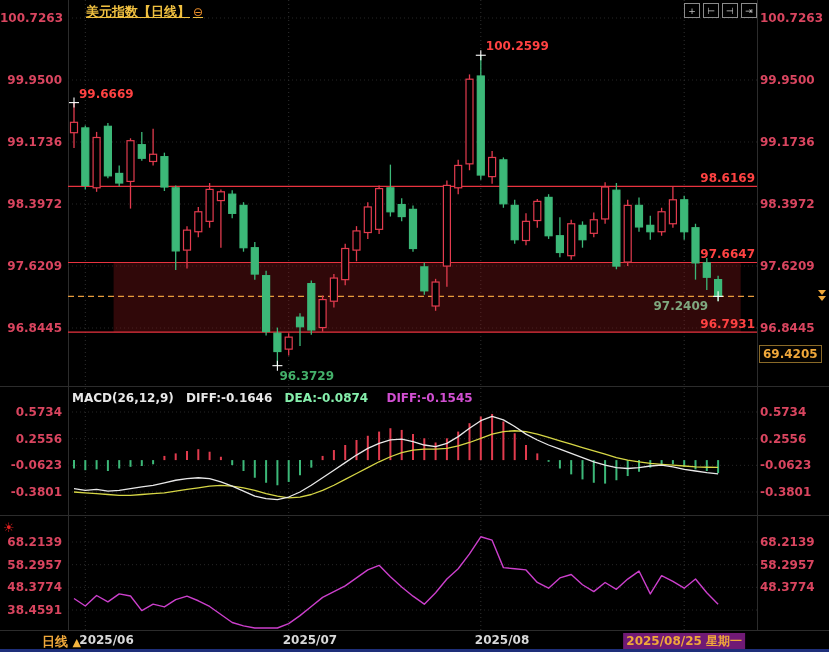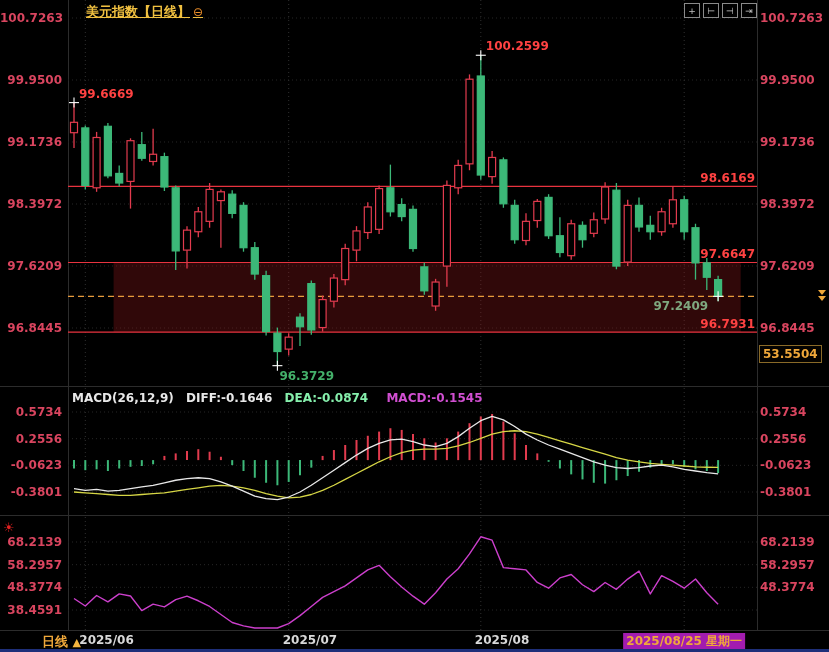--- a/index.html
+++ b/index.html
@@ -24,21 +24,21 @@
              letter-spacing:2px;font-weight:400;z-index:6;}
   #price-box{position:absolute;left:759px;top:345px;border:1px solid #8a6a28;background:#050300;
              color:#f0a83a;font-size:12px;font-weight:700;padding:1px 3px;}
   #cur-marker{position:absolute;left:818px;top:290px;display:flex;flex-direction:column;gap:0;}
   #cur-marker i{width:0;height:0;border-left:4px solid transparent;border-right:4px solid transparent;
                 border-top:5px solid #f0a83a;margin-bottom:1px;}
   #bottom-bar{position:absolute;left:0;top:631px;width:829px;height:18px;}
   #period{position:absolute;left:42px;top:2px;font-size:13px;font-weight:700;color:#f0a83a;cursor:pointer;}
   #period .arr{color:#f5b53f;font-size:11px;}
   .x-label{position:absolute;top:2px;font-size:12px;font-weight:700;color:#d8d8d8;white-space:nowrap;}
-  .x-label.hl{color:#f0a83a;background:#a21caf;padding:0 3px;}
+  .x-label.hl{color:#f0a83a;background:#701a75;padding:0 3px;}
   #navy-strip{position:absolute;left:0;bottom:0;width:829px;height:3px;background:#1e2f7a;}
   svg{position:absolute;left:68px;display:block;}
   svg text{font-family:"DejaVu Sans","Liberation Sans",sans-serif;}
 </style>
 </head>
 <body>
 
 <div id="app">
 
   <div class="vline" style="left:68px"></div>
@@ -285,25 +285,25 @@
     <div class="tool">+</div>
     <div class="tool">⊢</div>
     <div class="tool">⊣</div>
     <div class="tool">⇥</div>
   </div>
 
   <div class="ind-header" style="top:391px">
     <span>MACD(26,12,9)</span>
     <span class="wh">DIFF:-0.1646</span>
     <span class="yel">DEA:-0.0874</span>
-    <span class="mag">MACD:-0.1545</span>
+    <span class="mag">DIFF:-0.1545</span>
   </div>
   <div id="rsi-alert">☀</div>
 
-  <div id="price-box">53.5504</div>
+  <div id="price-box">69.4205</div>
   <div id="cur-marker">
       <i></i>
       <i></i>
     </div>
 
 
   <div id="bottom-bar">
     <div id="period">
       <span>日线</span>
       <span class="arr">▲</span>

